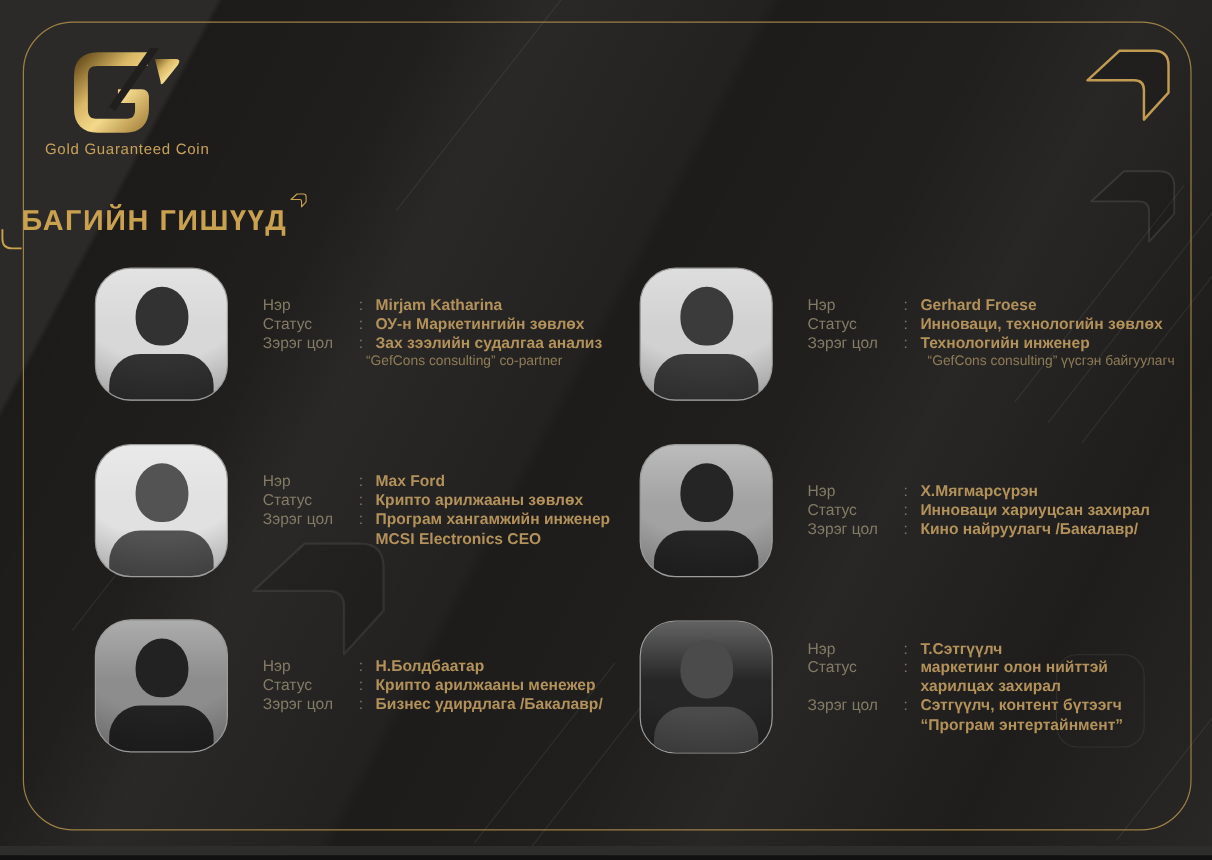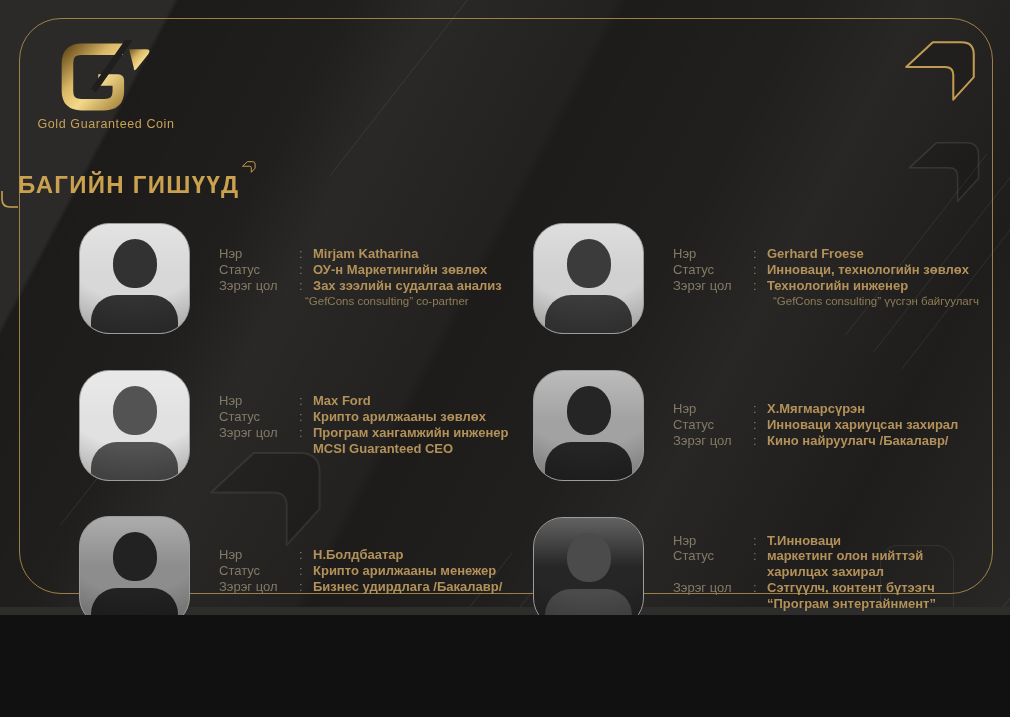--- a/index.html
+++ b/index.html
@@ -1,17 +1,17 @@
 <!DOCTYPE html>
 <html><head>
 <meta charset="utf-8">
 <style>
   html,body{margin:0;padding:0;background:#111;}
   .slide{
-    position:relative; width:1010px; height:615px; overflow:hidden;
+    position:relative; width:1010px; height:713px; overflow:hidden;
     background:#201f1d;
     font-family:"Liberation Sans", sans-serif;
   }
   
   .sheen{
     position:absolute; inset:0; pointer-events:none; z-index:1;
     background:linear-gradient(118deg,
       rgba(255,255,255,.05) 0%, rgba(255,255,255,.05) 13%,
       rgba(0,0,0,.12) 13.4%, rgba(0,0,0,.02) 26%,
       rgba(255,255,255,.045) 33%, rgba(255,255,255,.01) 46%,
@@ -174,21 +174,21 @@
       <span class="col">:</span>
       <span class="val">Max Ford</span>
       <span class="lbl">Статус</span>
       <span class="col">:</span>
       <span class="val">Крипто арилжааны зөвлөх</span>
       <span class="lbl">Зэрэг цол</span>
       <span class="col">:</span>
       <span class="val">Програм хангамжийн инженер</span>
       <span class="lbl"></span>
       <span class="col"></span>
-      <span class="val">MCSI Guaranteed CEO</span>
+      <span class="val">MCSI Electronics CEO</span>
     </div>
   </div>
 
   <div class="card" style="left:533px;top:369px;">
     <div class="photo" style="background: rgb(163, 162, 160);">
       <div class="head" style="background: rgb(38, 37, 36);"></div>
       <div class="torso" style="background: rgb(38, 37, 36);"></div>
     </div>
     <div class="info">
       <span class="lbl">Нэр</span>
@@ -222,21 +222,21 @@
   </div>
 
   <div class="card" style="left:533px;top:516px;">
     <div class="photo" style="background: rgb(38, 38, 38);">
       <div class="head" style="background: rgb(76, 75, 73);"></div>
       <div class="torso" style="background: rgb(76, 75, 73);"></div>
     </div>
     <div class="info">
       <span class="lbl">Нэр</span>
       <span class="col">:</span>
-      <span class="val">Т.Инноваци</span>
+      <span class="val">Т.Сэтгүүлч</span>
       <span class="lbl">Статус</span>
       <span class="col">:</span>
       <span class="val">маркетинг олон нийттэй</span>
       <span class="lbl"></span>
       <span class="col"></span>
       <span class="val">харилцах захирал</span>
       <span class="lbl">Зэрэг цол</span>
       <span class="col">:</span>
       <span class="val">Сэтгүүлч, контент бүтээгч</span>
       <span class="lbl"></span>

